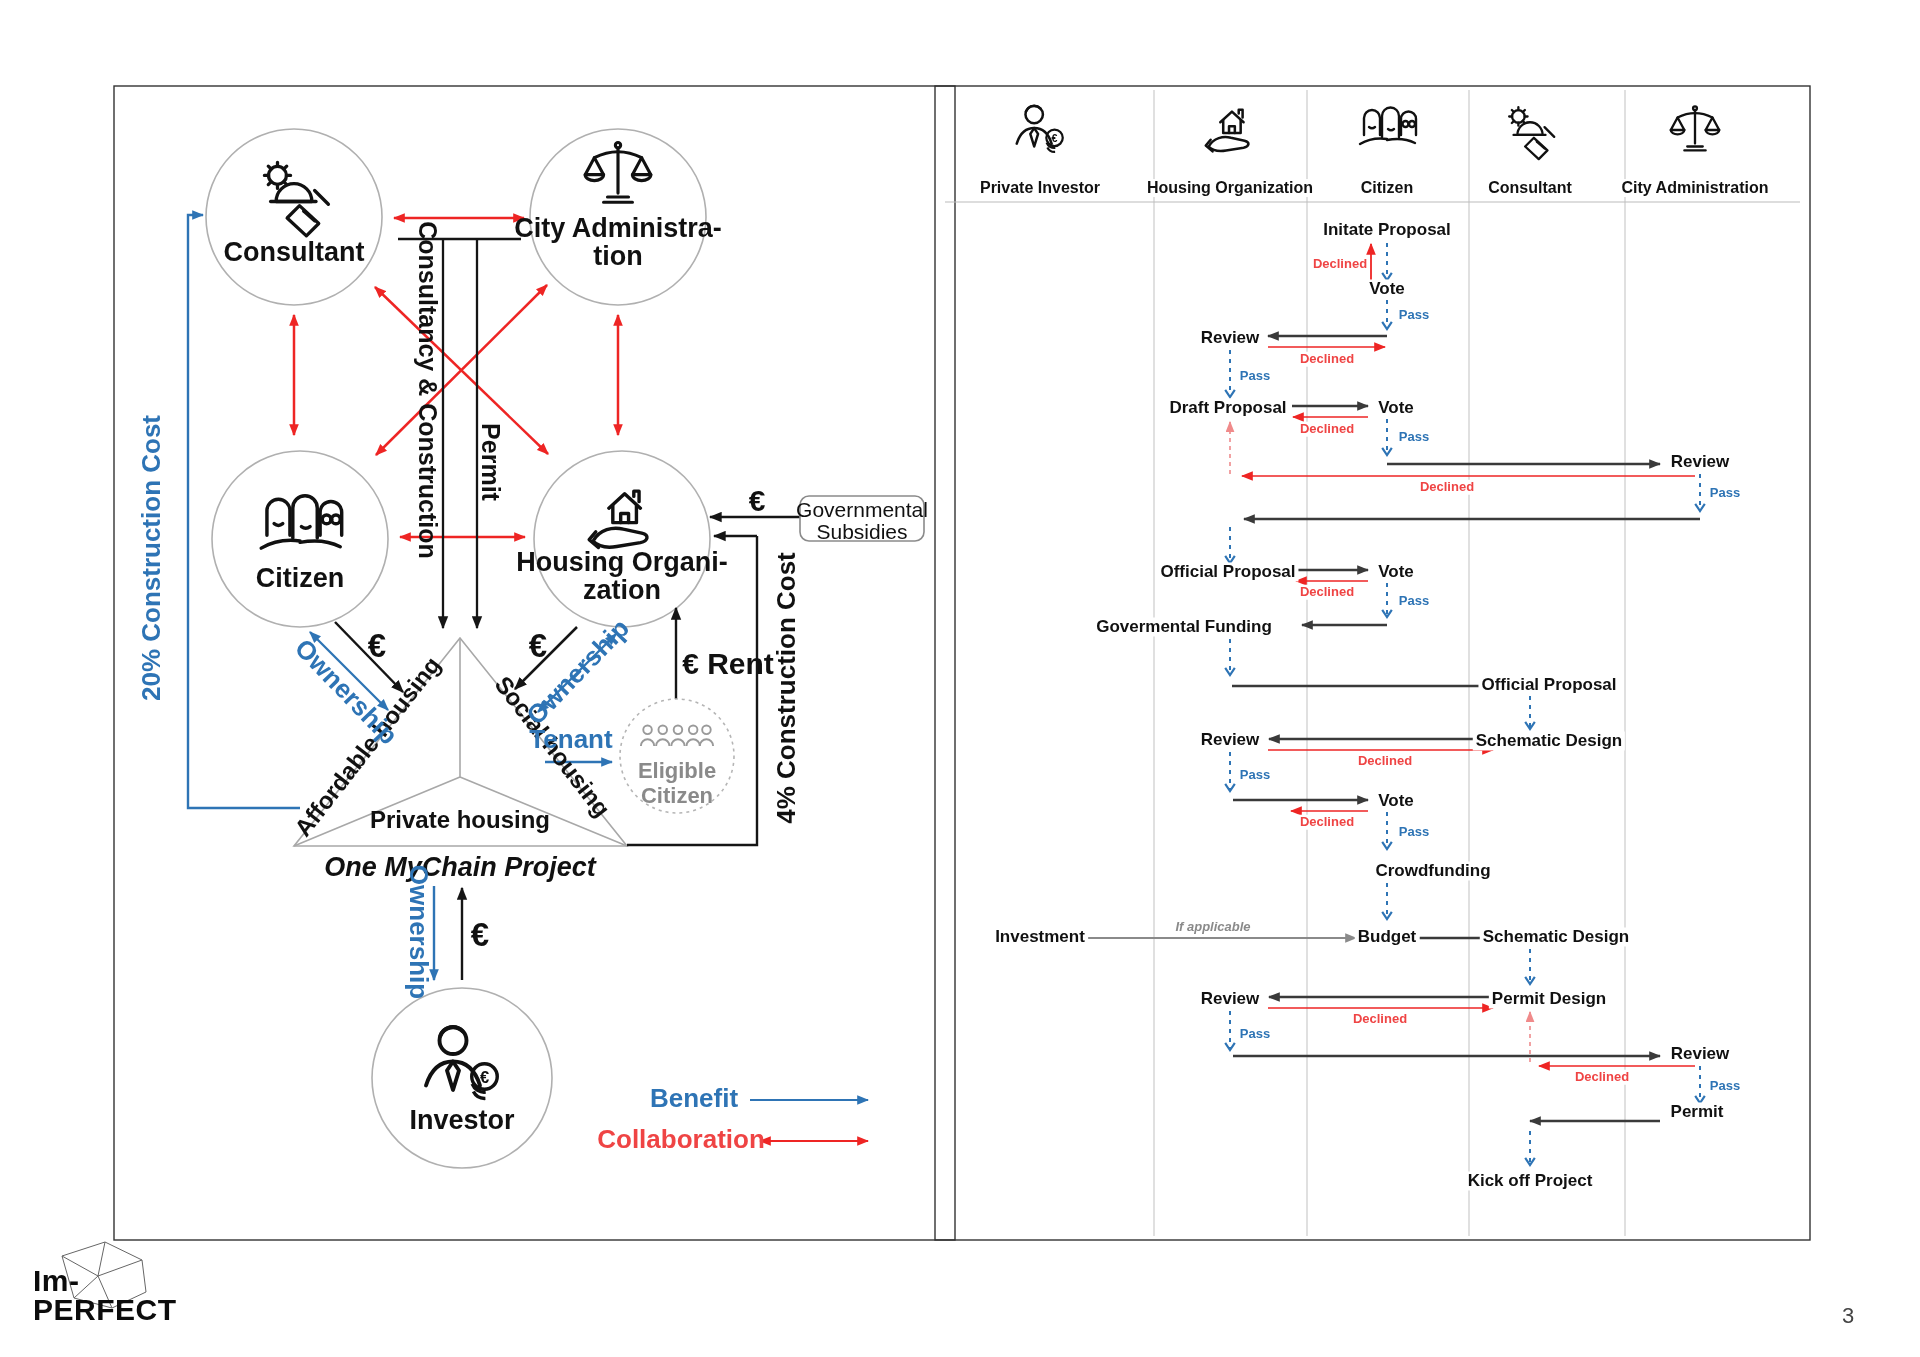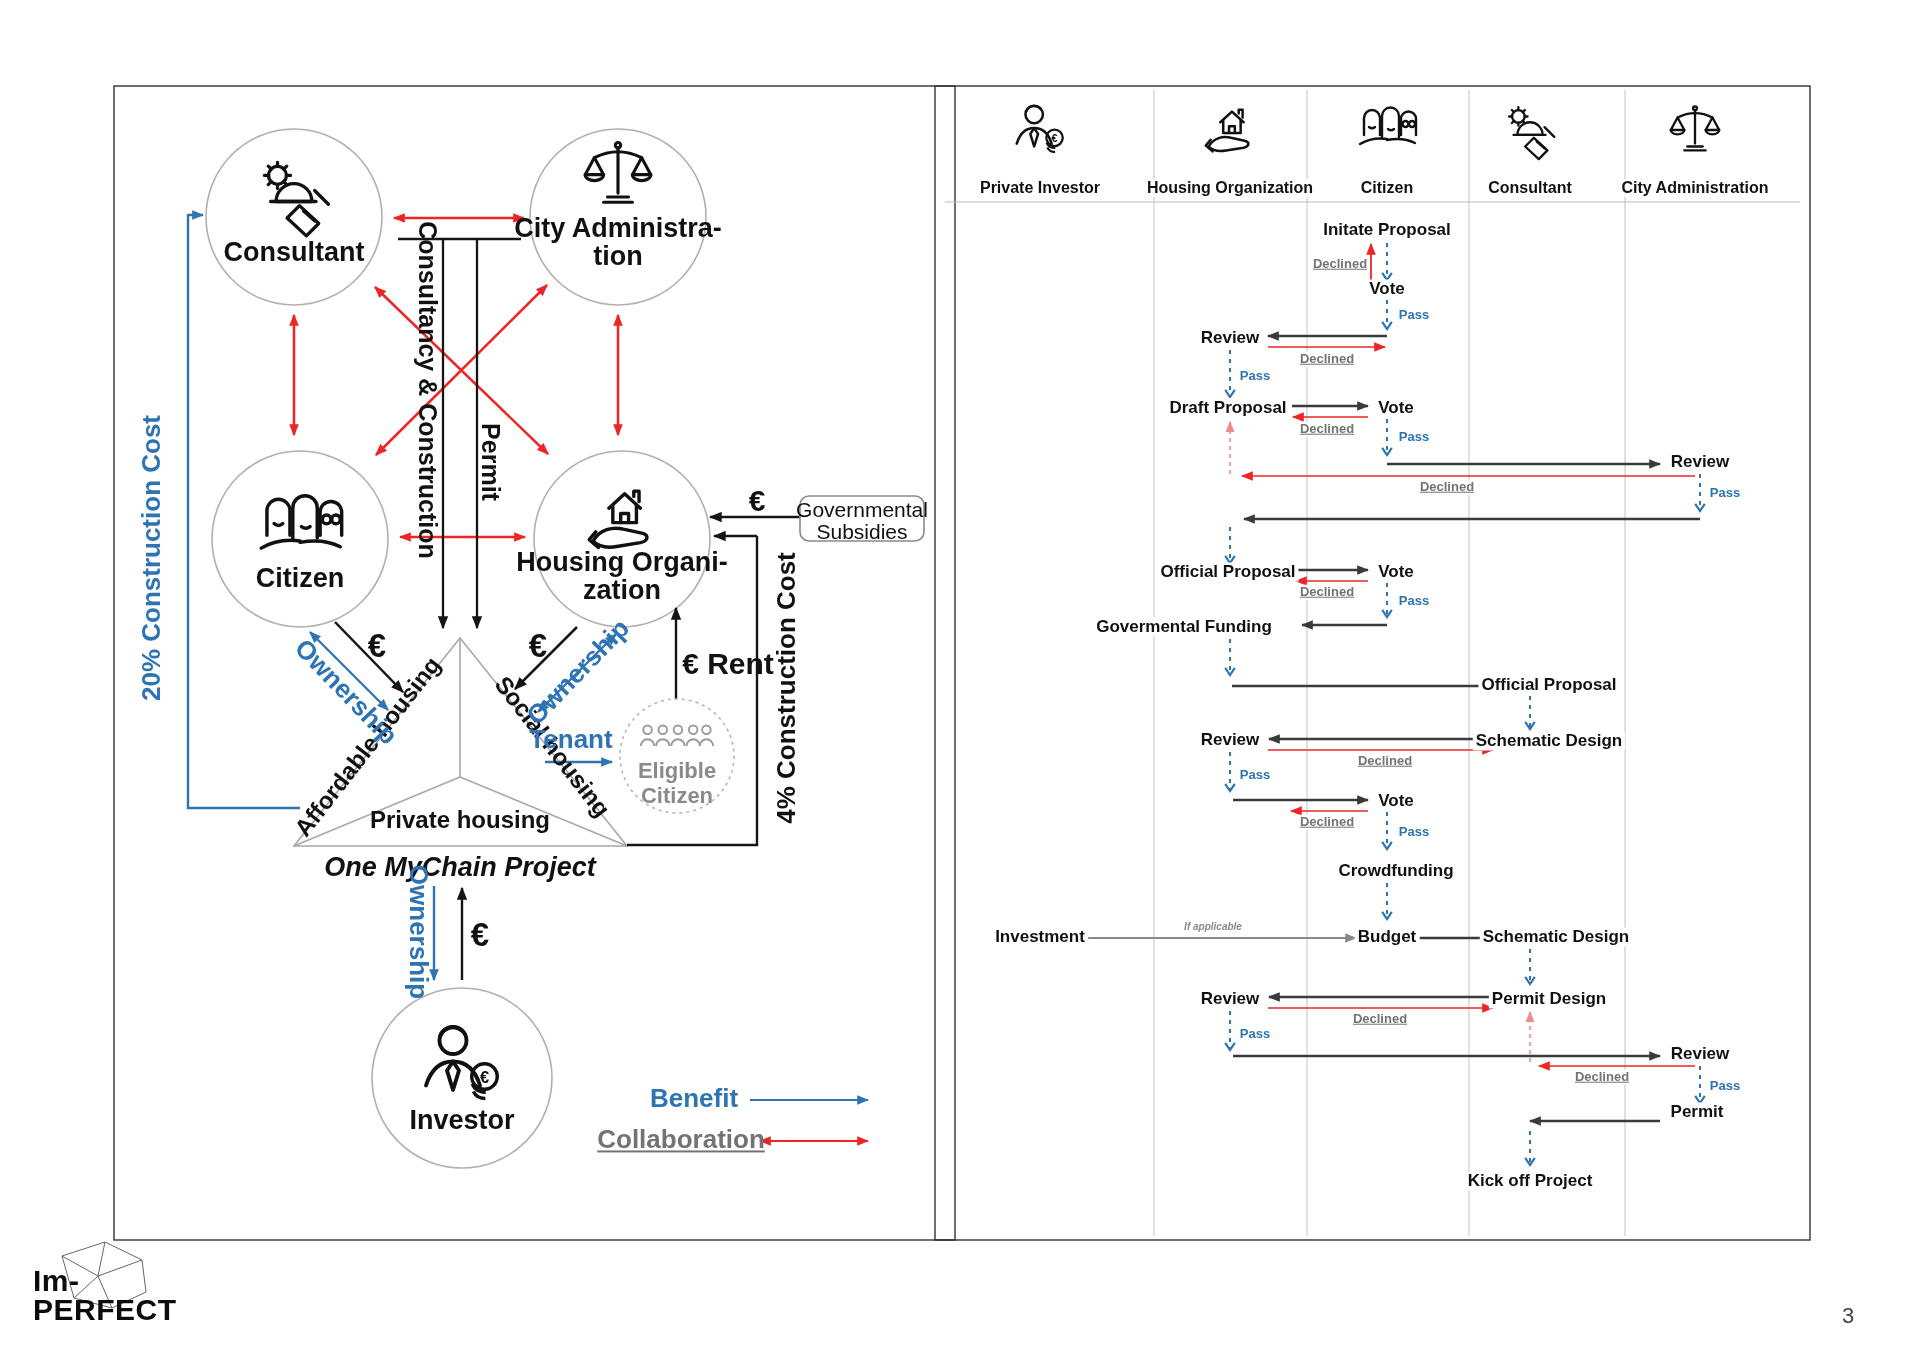--- a/index.html
+++ b/index.html
@@ -4,21 +4,21 @@
 <style>
   html,body{margin:0;padding:0;background:#fff;}
   #stage{position:relative;width:1920px;height:1357px;background:#fff;overflow:hidden;
          font-family:"Liberation Sans",sans-serif;}
   #scene{position:absolute;left:0;top:0;width:1920px;height:1357px;}
   .lbl{position:absolute;transform:translate(-50%,-50%);white-space:nowrap;font-weight:bold;
        color:#111;line-height:1.12;text-align:center;}
   .it{font-style:italic;}
   .vtx{writing-mode:vertical-rl;}
   .blue{color:#2e74b5;}
-  .red{color:#737373;text-decoration:underline;}
+  .red{color:#ef4444;}
   .gray{color:#8a8a8a;}
   .seq{font-size:17px;background:#fff;padding:0 3px;}
   .sm{font-size:13px;background:#fff;padding:0 2px;}
   .act{font-size:16px;background:#fff;padding:0 3px;}
   .cap{position:absolute;font-style:italic;font-size:26px;color:#1c1c1c;text-align:center;}
   .logo-t{position:absolute;font-weight:800;color:#0c0c0c;letter-spacing:.5px;}
 </style>
 </head>
 <body>
 
@@ -332,23 +332,23 @@
 <div class="lbl sm blue" style="left:1414px;top:601px">Pass</div>
 <div class="lbl seq" style="left:1184px;top:627px">Govermental Funding</div>
 <div class="lbl seq" style="left:1549px;top:685px">Official Proposal</div>
 <div class="lbl seq" style="left:1549px;top:741px">Schematic Design</div>
 <div class="lbl seq" style="left:1230px;top:740px">Review</div>
 <div class="lbl sm red" style="left:1385px;top:761px">Declined</div>
 <div class="lbl sm blue" style="left:1255px;top:775px">Pass</div>
 <div class="lbl seq" style="left:1396px;top:801px">Vote</div>
 <div class="lbl sm red" style="left:1327px;top:822px">Declined</div>
 <div class="lbl sm blue" style="left:1414px;top:832px">Pass</div>
-<div class="lbl seq" style="left:1396px;top:871px">Crowdfunding</div>
+<div class="lbl seq" style="left:1433px;top:871px">Crowdfunding</div>
 <div class="lbl seq" style="left:1040px;top:937px">Investment</div>
-<div class="lbl it gray" style="left:1213px;top:927px;font-size:10px;background:#fff;padding:0 3px">If applicable</div>
+<div class="lbl it gray" style="left:1213px;top:927px;font-size:13px;background:#fff;padding:0 3px">If applicable</div>
 <div class="lbl seq" style="left:1387px;top:937px">Budget</div>
 <div class="lbl seq" style="left:1556px;top:937px">Schematic Design</div>
 <div class="lbl seq" style="left:1549px;top:999px">Permit Design</div>
 <div class="lbl seq" style="left:1230px;top:999px">Review</div>
 <div class="lbl sm red" style="left:1380px;top:1019px">Declined</div>
 <div class="lbl sm blue" style="left:1255px;top:1034px">Pass</div>
 <div class="lbl seq" style="left:1700px;top:1054px">Review</div>
 <div class="lbl sm red" style="left:1602px;top:1077px">Declined</div>
 <div class="lbl sm blue" style="left:1725px;top:1086px">Pass</div>
 <div class="lbl seq" style="left:1697px;top:1112px">Permit</div>

